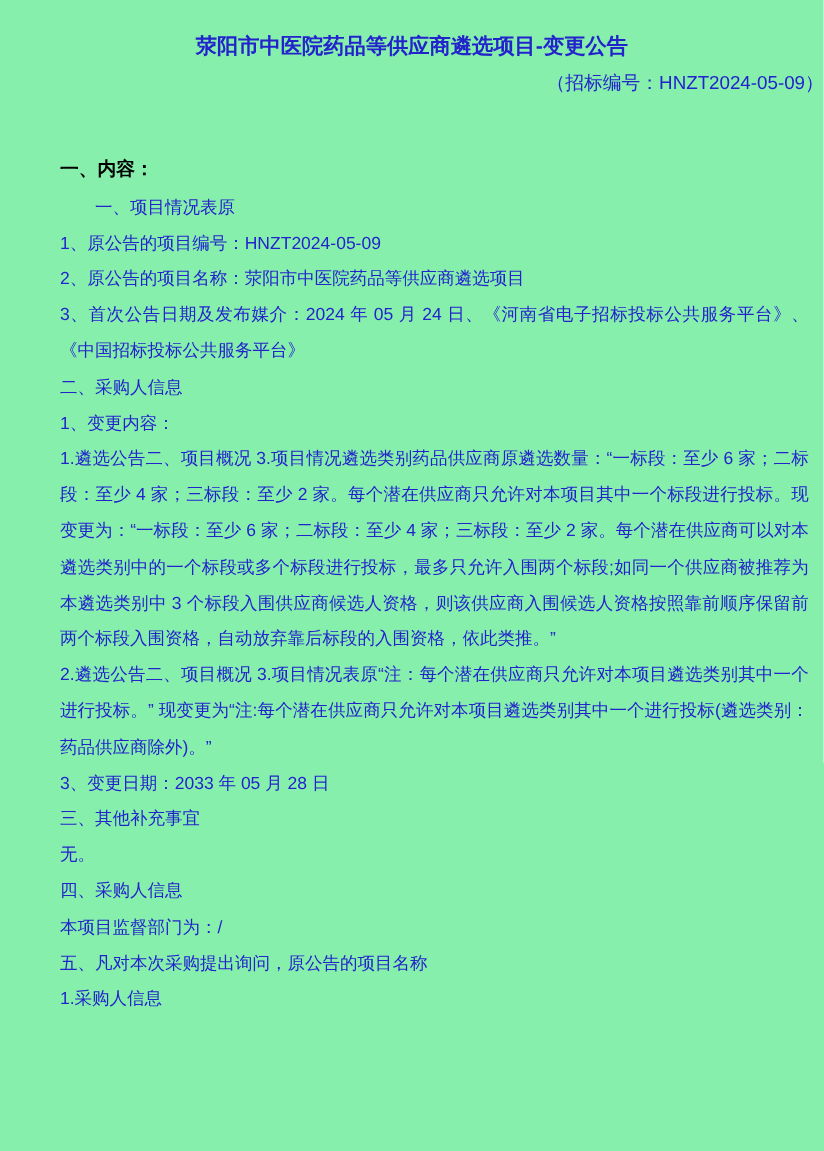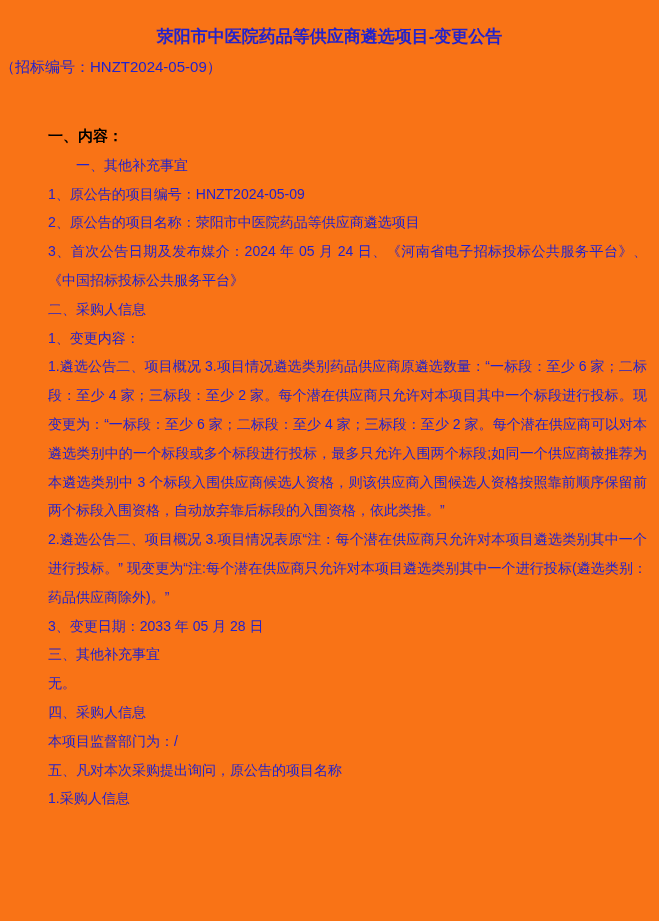--- a/index.html
+++ b/index.html
@@ -4,37 +4,37 @@
 <style>
   html, body {
     margin: 0;
     padding: 0;
     background: #ffffff;
   }
   .doc {
     position: relative;
     width: 659px;
     height: 921px;
-    background: #f97316;
+    background: #86efac;
     font-family: "Liberation Sans", sans-serif;
     overflow: hidden;
     box-sizing: border-box;
   }
   .doc-title {
     margin: 0;
     padding-top: 26px;
     text-align: center;
     font-size: 17px;
     font-weight: bold;
     color: #2323cc;
     line-height: 22px;
   }
   .doc-subtitle {
     margin: 9px 0 0 0;
-    text-align: left;
+    text-align: right;
     font-size: 15px;
     font-weight: normal;
     color: #2323cc;
     line-height: 20px;
   }
   .doc-body {
     margin: 45px 12px 0 48px;
     font-size: 14px;
     line-height: 28.8px;
     color: #2323cc;
@@ -61,21 +61,21 @@
 <div class="doc">
 
   <h1 class="doc-title">荥阳市中医院药品等供应商遴选项目-变更公告</h1>
 
   <h2 class="doc-subtitle">（招标编号：HNZT2024-05-09）</h2>
 
   <div class="doc-body">
 
     <p class="heading-black">一、内容：</p>
 
-    <p class="indent-2">一、其他补充事宜</p>
+    <p class="indent-2">一、项目情况表原</p>
 
     <p>1、原公告的项目编号：HNZT2024-05-09</p>
 
     <p>2、原公告的项目名称：荥阳市中医院药品等供应商遴选项目</p>
 
     <p class="justify">3、首次公告日期及发布媒介：2024 年 05 月 24 日、《河南省电子招标投标公共服务平台》、《中国招标投标公共服务平台》</p>
 
     <p>二、采购人信息</p>
 
 

